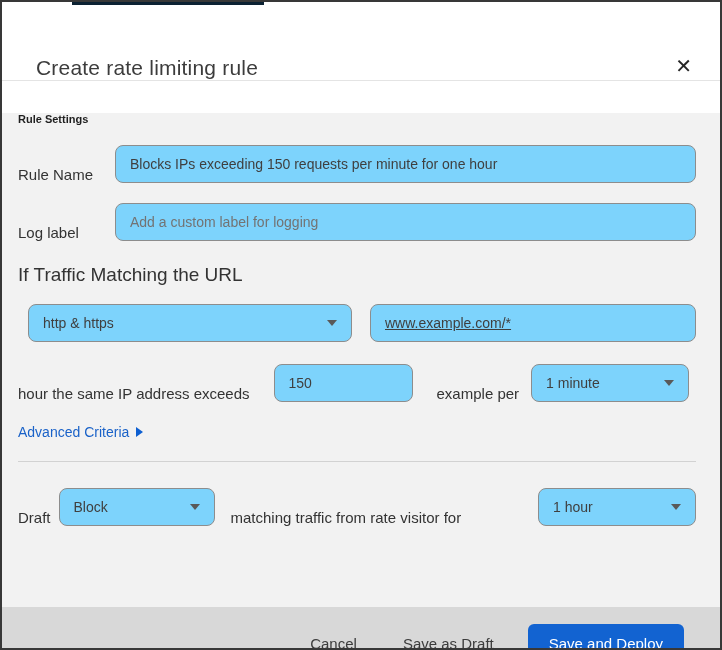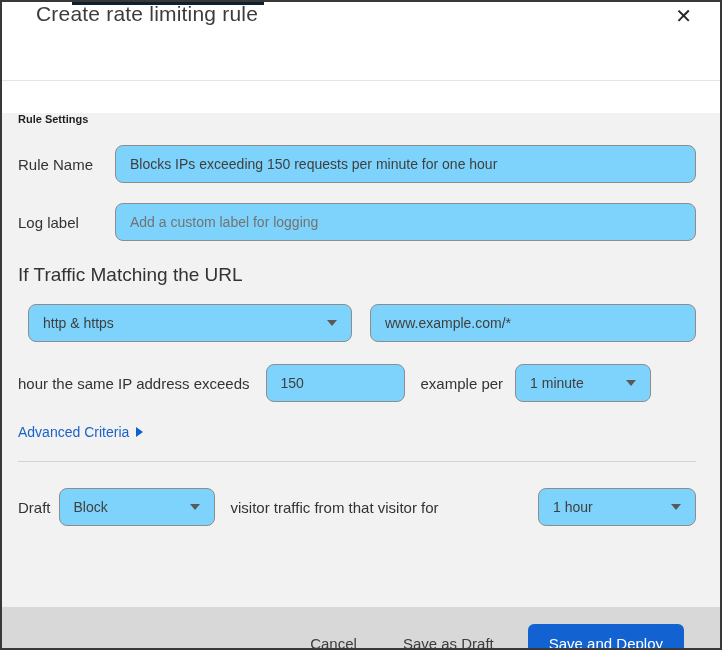--- a/index.html
+++ b/index.html
@@ -18,21 +18,21 @@
     position:absolute; top:0; left:70px;
     width:192px; height:3px;
     background:#0c2233;
     z-index:5;
   }
 
   .dialog-header {
     height:79px;
     background:#ffffff;
     border-bottom:1px solid #e4e4e4;
-    display:flex; align-items:flex-start;
+    display:flex; align-items:flex-end;
     padding:0 22px 0 34px;
   }
   .dialog-title {
     font-size:21px; color:#3c3c3c; font-weight:400;
     letter-spacing:.2px;
   }
   .close-btn {
     margin-left:auto;
     background:none; border:none;
     font-size:20px; line-height:1;
@@ -45,21 +45,21 @@
     height:494px;
     background:#f2f2f2;
     padding:0 24px 0 16px;
   }
 
   .section-heading {
     margin-top:32px;
     font-size:11px; font-weight:bold; color:#1f1f1f;
   }
 
-  .frow { display:flex; align-items:center; }
+  .frow { display:flex; align-items:flex-end; }
 
   .label { font-size:15px; color:#333; }
 
   .text-input, .fake-select {
     height:38px;
     border:1px solid #8d8d8d;
     border-radius:8px;
     background:#7dd3fc;
     font-family:inherit;
     font-size:14px; color:#3f3f3f;
@@ -84,25 +84,25 @@
 
   .row-rulename { margin-top:20px; }
   .row-loglabel { margin-top:20px; }
   .row-rulename .label, .row-loglabel .label { width:97px; flex-shrink:0; }
   .row-rulename .text-input, .row-loglabel .text-input { flex:1; }
 
   .match-intro { margin-top:23px; font-size:19px; color:#333; }
 
   .row-scheme { margin-top:18px; margin-left:10px; }
   .scheme-select { width:324px;gap:44px; }
-  .url-input { margin-left:18px; flex:1; width:auto; }
+  .url-input { margin-left:18px; flex:1; width:auto;text-decoration:underline; }
 
   .row-threshold { margin-top:22px; }
-  .threshold-input { width:139px; margin:0 16px; flex-shrink:0; }
-  .period-select { width:136px; margin-left:12px; }
+  .threshold-input { width:139px; margin:0 24px; flex-shrink:0; }
+  .period-select { width:158px; margin-left:12px; }
 
   .advanced-link {
     margin-top:22px;
     display:inline-flex; align-items:center;
     font-size:14px; color:#1a62c8;
     background:none; border:none; cursor:pointer;
     font-family:inherit;
     padding:0;
   }
   .caret-right {
@@ -201,21 +201,21 @@
     </button>
 
     <hr class="divider">
 
     <div class="frow row-then">
       <span class="label">Draft</span>
       <div class="fake-select action-select">
         <span class="select-value">Block</span>
         <span class="caret-down"></span>
       </div>
-      <span class="label then-middle">visitor traffic from that visitor for</span>
+      <span class="label then-middle">matching traffic from rate visitor for</span>
       <div class="fake-select duration-select">
         <span class="select-value">1 hour</span>
         <span class="caret-down"></span>
       </div>
     </div>
 
   </div>
 
   <div class="dialog-footer">
     <button class="text-btn cancel-btn">Cancel</button>

